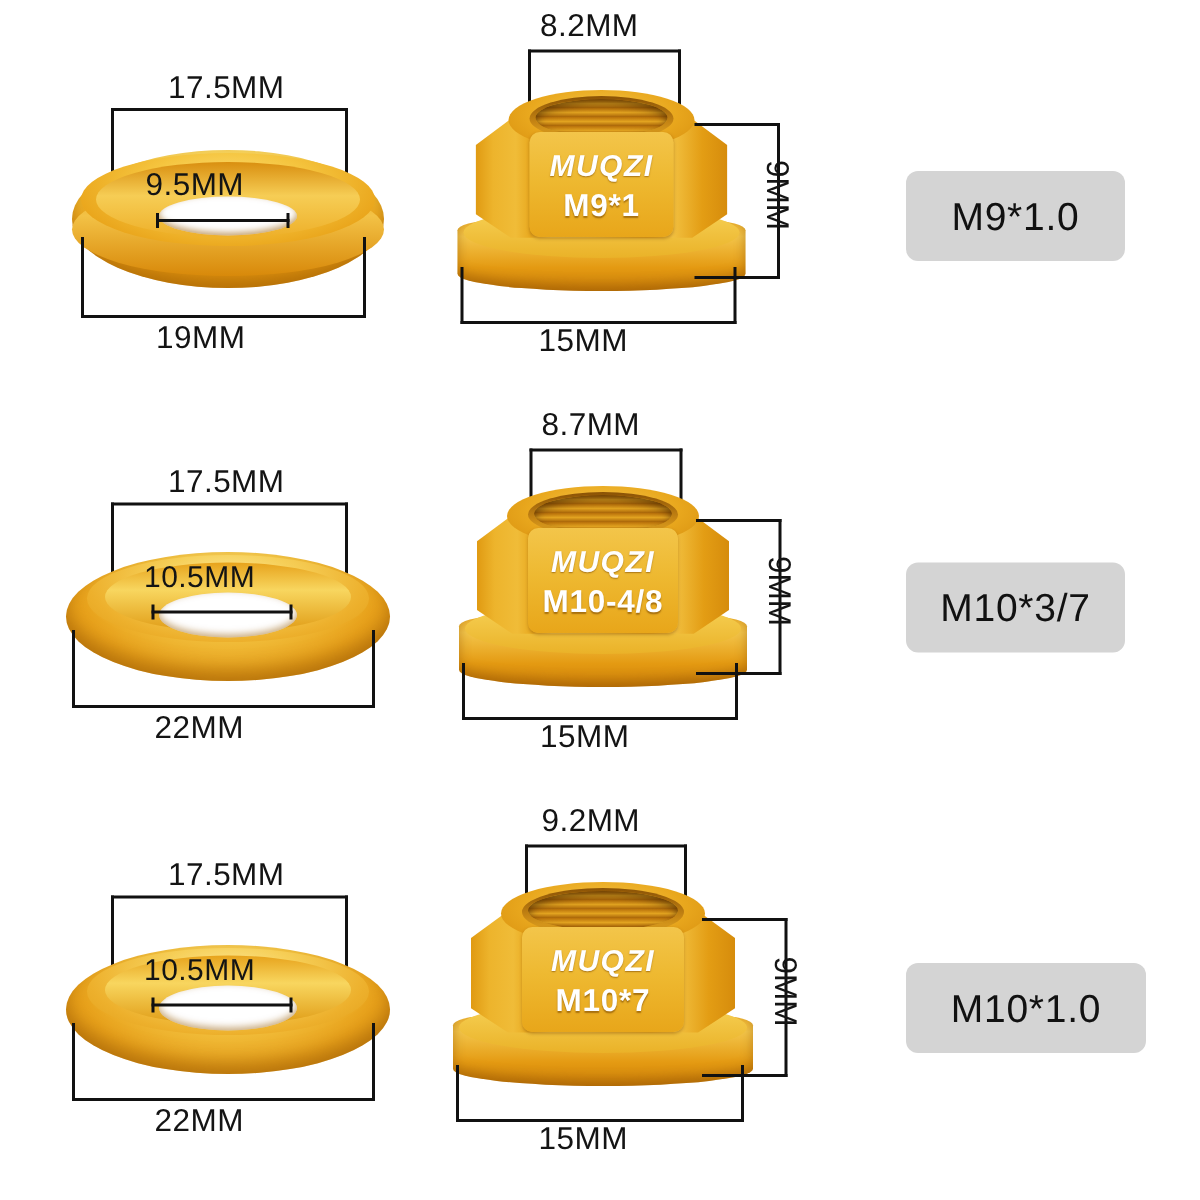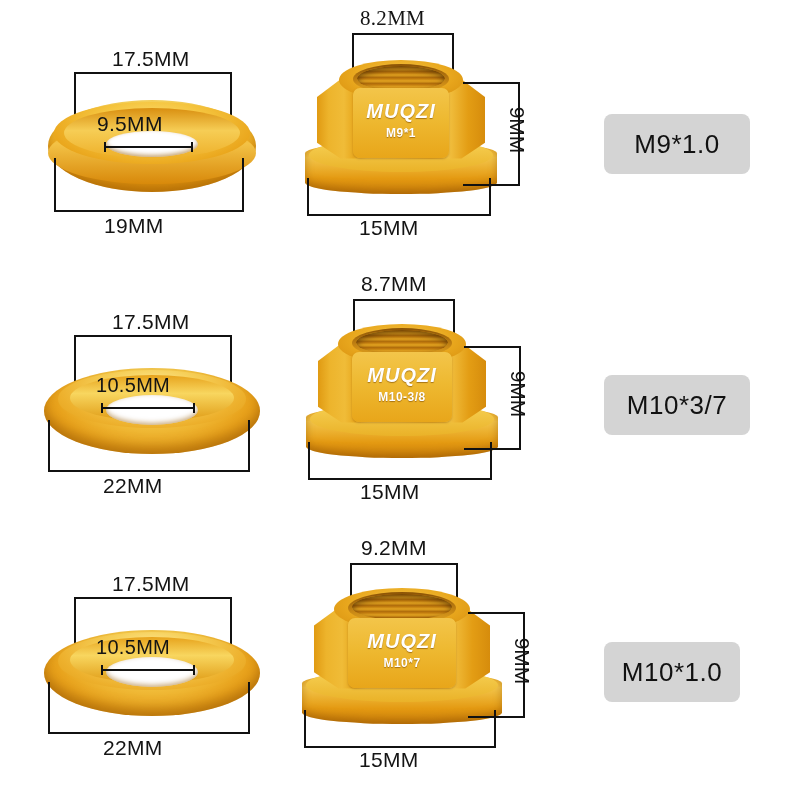--- a/index.html
+++ b/index.html
@@ -151,21 +151,21 @@
     width:100%;
     text-align:center;
     color:#ffffff;
     font-style:italic;
     font-weight:bold;
     letter-spacing:1px;
     text-shadow:0 1px 1px rgba(120,70,0,.6);
     font-family:"Liberation Sans", sans-serif;
   }
   .brand.name{font-size:20px;}
-  .brand.spec{font-size:12px;letter-spacing:0.5px;font-style:normal;}
+  .brand.spec{font-size:21px;letter-spacing:0.5px;font-style:normal;}
 
   
   .chip{
     position:absolute;
     background:#d4d4d4;
     border-radius:8px;
     display:flex;align-items:center;justify-content:center;
     color:#111;
     font-size:26px;
     letter-spacing:0.5px;
@@ -192,21 +192,21 @@
       </div>
 
       <div class="dimtext" style="left:97px;top:112px;">9.5MM</div>
       <div class="ibeam" style="left:104px;top:146px;width:89px;"></div>
 
       <div class="brk-up" style="left:54px;top:158px;width:186px;height:52px;"></div>
       <div class="dimtext" style="left:104px;top:214px;">19MM</div>
     </div>
 
     <div>
-      <div class="dimtext" style="left:360px;top:6px;font-family:Liberation Serif, serif;">8.2MM</div>
+      <div class="dimtext" style="left:360px;top:6px;">8.2MM</div>
       <div class="brk-down" style="left:352px;top:33px;width:98px;height:48px;"></div>
 
       <div class="nut" style="left:303px;top:56px;width:196px;height:138px;">
         <div class="flangebase" style="left:2px;top:86px;width:192px;height:52px;"></div>
         <div class="flangetop" style="left:6px;top:82px;width:184px;height:34px;"></div>
         <div class="hexbody" style="left:14px;top:18px;width:168px;height:88px;clip-path:polygon(0% 26%,14% 6%,86% 6%,100% 26%,100% 78%,86% 96%,14% 96%,0% 78%);"></div>
         <div class="topring" style="left:36px;top:4px;width:124px;height:40px;"></div>
         <div class="boreshadow" style="left:50px;top:8px;width:96px;height:30px;"></div>
         <div class="bore" style="left:54px;top:10px;width:88px;height:25px;"></div>
         <div class="plate" style="left:50px;top:32px;width:96px;height:70px;">
@@ -251,21 +251,21 @@
 
       <div class="nut" style="left:304px;top:60px;width:196px;height:138px;">
         <div class="flangebase" style="left:2px;top:86px;width:192px;height:52px;"></div>
         <div class="flangetop" style="left:6px;top:82px;width:184px;height:34px;"></div>
         <div class="hexbody" style="left:14px;top:18px;width:168px;height:88px;clip-path:polygon(0% 26%,14% 6%,86% 6%,100% 26%,100% 78%,86% 96%,14% 96%,0% 78%);"></div>
         <div class="topring" style="left:34px;top:4px;width:128px;height:40px;"></div>
         <div class="boreshadow" style="left:48px;top:8px;width:100px;height:30px;"></div>
         <div class="bore" style="left:52px;top:10px;width:92px;height:25px;"></div>
         <div class="plate" style="left:48px;top:32px;width:100px;height:70px;">
           <div class="brand name" style="top:12px;">MUQZI</div>
-          <div class="brand spec" style="top:38px;">M10-3/8</div>
+          <div class="brand spec" style="top:38px;">M10-4/8</div>
         </div>
       </div>
 
       <div class="brk-left" style="left:464px;top:86px;width:55px;height:100px;"></div>
       <div class="vtext" style="left:495px;top:122px;">9MM</div>
 
       <div class="brk-up" style="left:308px;top:182px;width:180px;height:36px;"></div>
       <div class="dimtext" style="left:360px;top:220px;">15MM</div>
     </div>
 
@@ -309,16 +309,16 @@
         </div>
       </div>
 
       <div class="brk-left" style="left:468px;top:82px;width:55px;height:102px;"></div>
       <div class="vtext" style="left:499px;top:119px;">9MM</div>
 
       <div class="brk-up" style="left:304px;top:180px;width:188px;height:36px;"></div>
       <div class="dimtext" style="left:359px;top:218px;">15MM</div>
     </div>
 
-    <div class="chip" style="left:604px;top:112px;width:136px;height:60px;">M10*1.0</div>
+    <div class="chip" style="left:604px;top:112px;width:160px;height:60px;">M10*1.0</div>
   </div>
 
 </div>
 
 </body></html>

